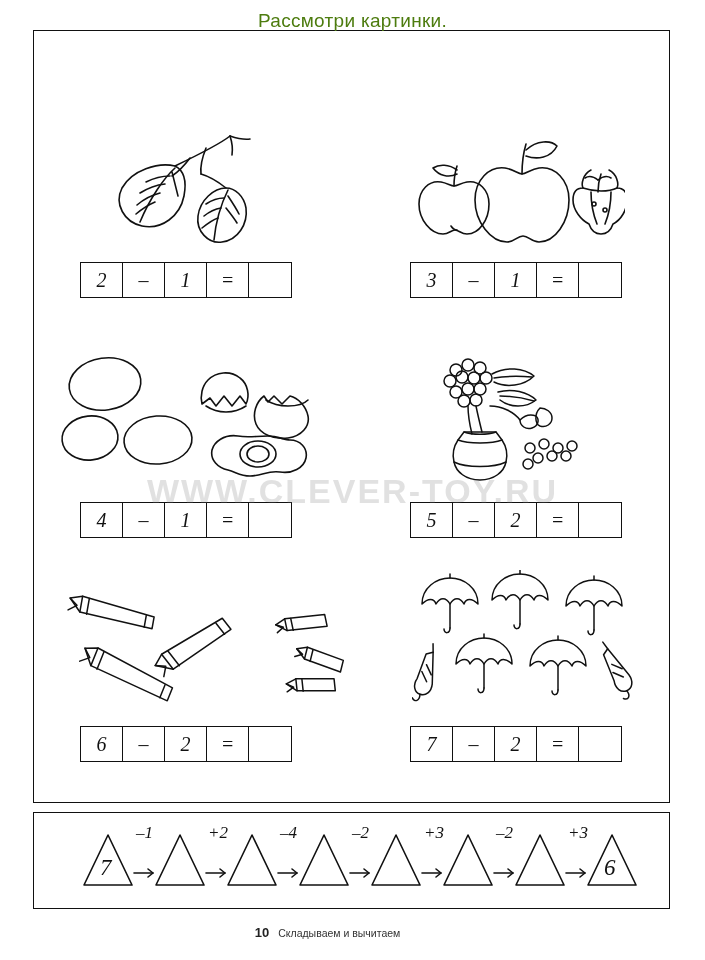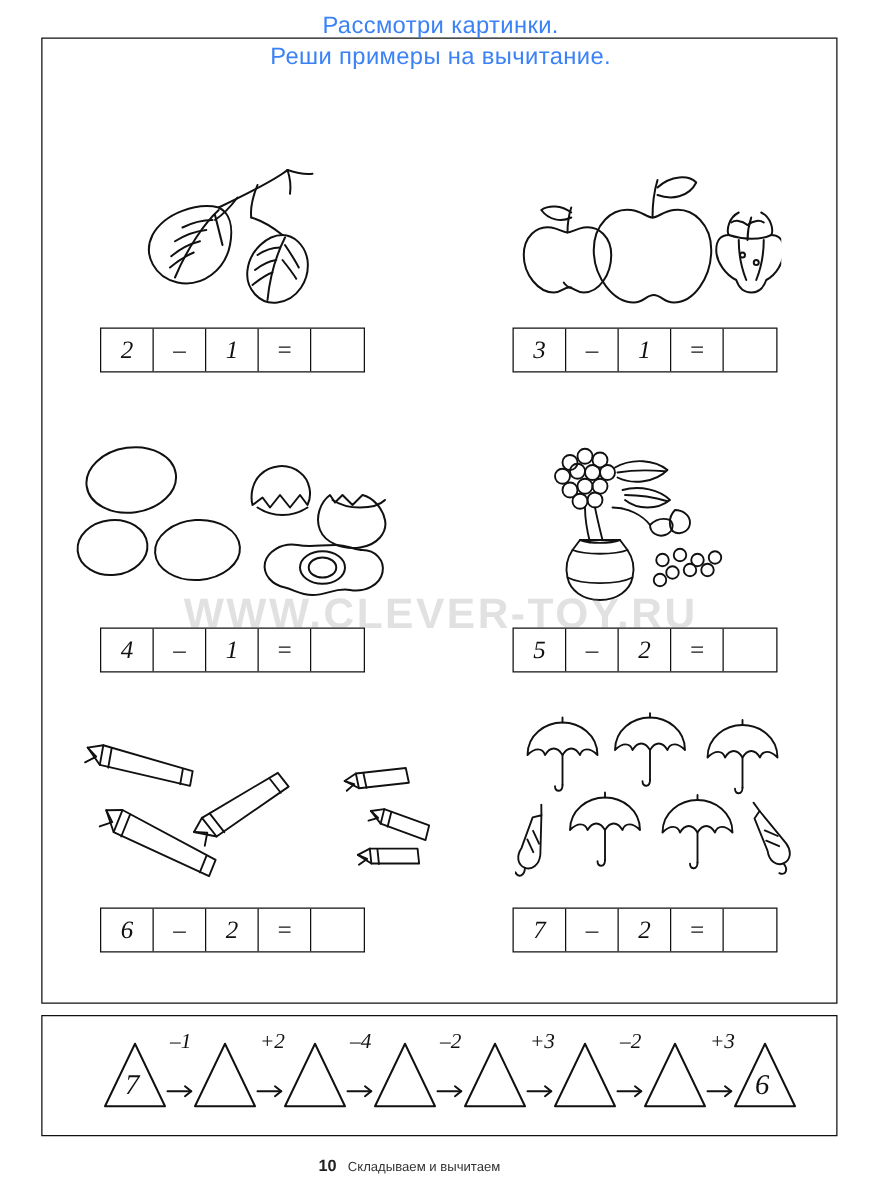--- a/index.html
+++ b/index.html
@@ -26,21 +26,21 @@
     width: 637px; height: 773px;
     border: 1.5px solid #111;
     box-sizing: border-box;
   }
   .title {
     position: absolute;
     left: 0; top: 8px;
     width: 100%;
     text-align: center;
     font-size: 19px;
-    color: #3b82f6;
+    color: #4d7c0f;
     line-height: 25px;
     letter-spacing: 0.3px;
   }
   .title div { white-space: nowrap; }
   .picture {
     position: absolute;
   }
 
   
   .eq {
@@ -129,21 +129,20 @@
 </style>
 </head>
 <body>
 
 <div class="page">
 
   <div class="main-frame"></div>
 
   <div class="title">
     <div>Рассмотри картинки.</div>
-    <div>Реши примеры на вычитание.</div>
   </div>
 
   <div class="picture" style="left:80px; top:118px;">
     <svg width="230" height="130" viewBox="0 0 230 130">
       <g fill="none" stroke="#111" stroke-width="1.6" stroke-linecap="round" stroke-linejoin="round">
         <path d="M150 18 C140 26 120 36 95 48"></path>
         <path d="M150 18 C152 24 153 30 152 37"></path>
         <path d="M150 18 C156 20 163 22 170 21"></path>
         <path d="M126 30 C122 40 120 48 121 56"></path>
         <path d="M110 40 C104 48 98 54 92 58"></path>

